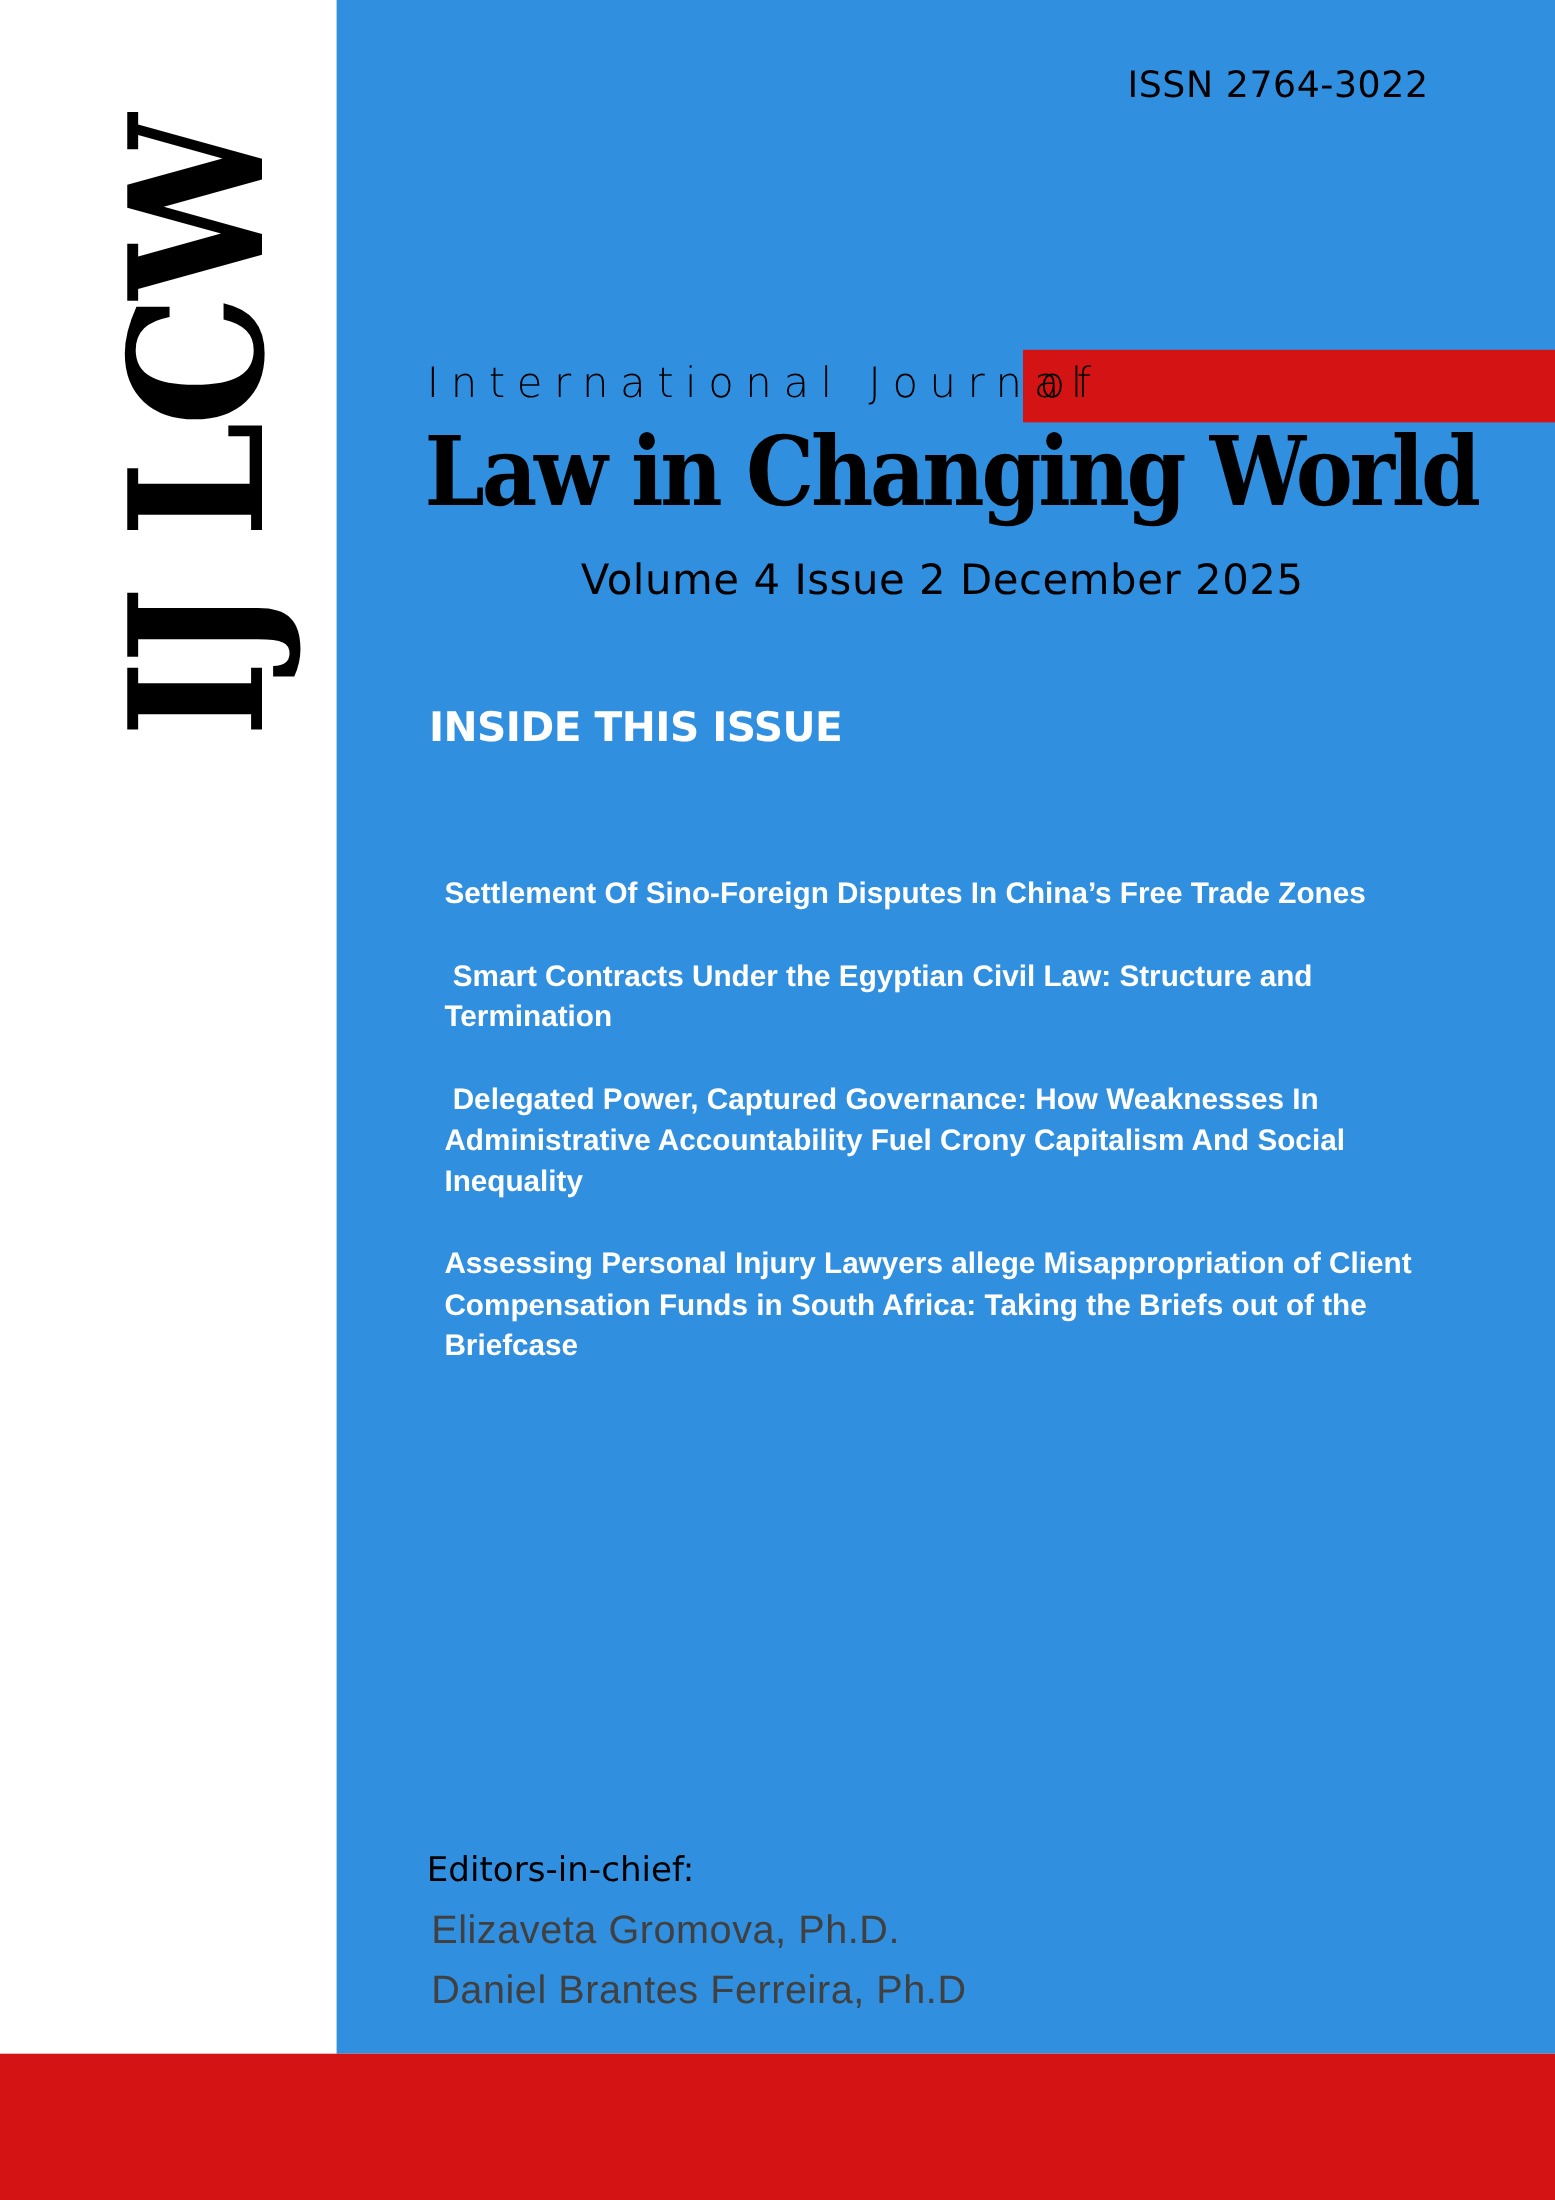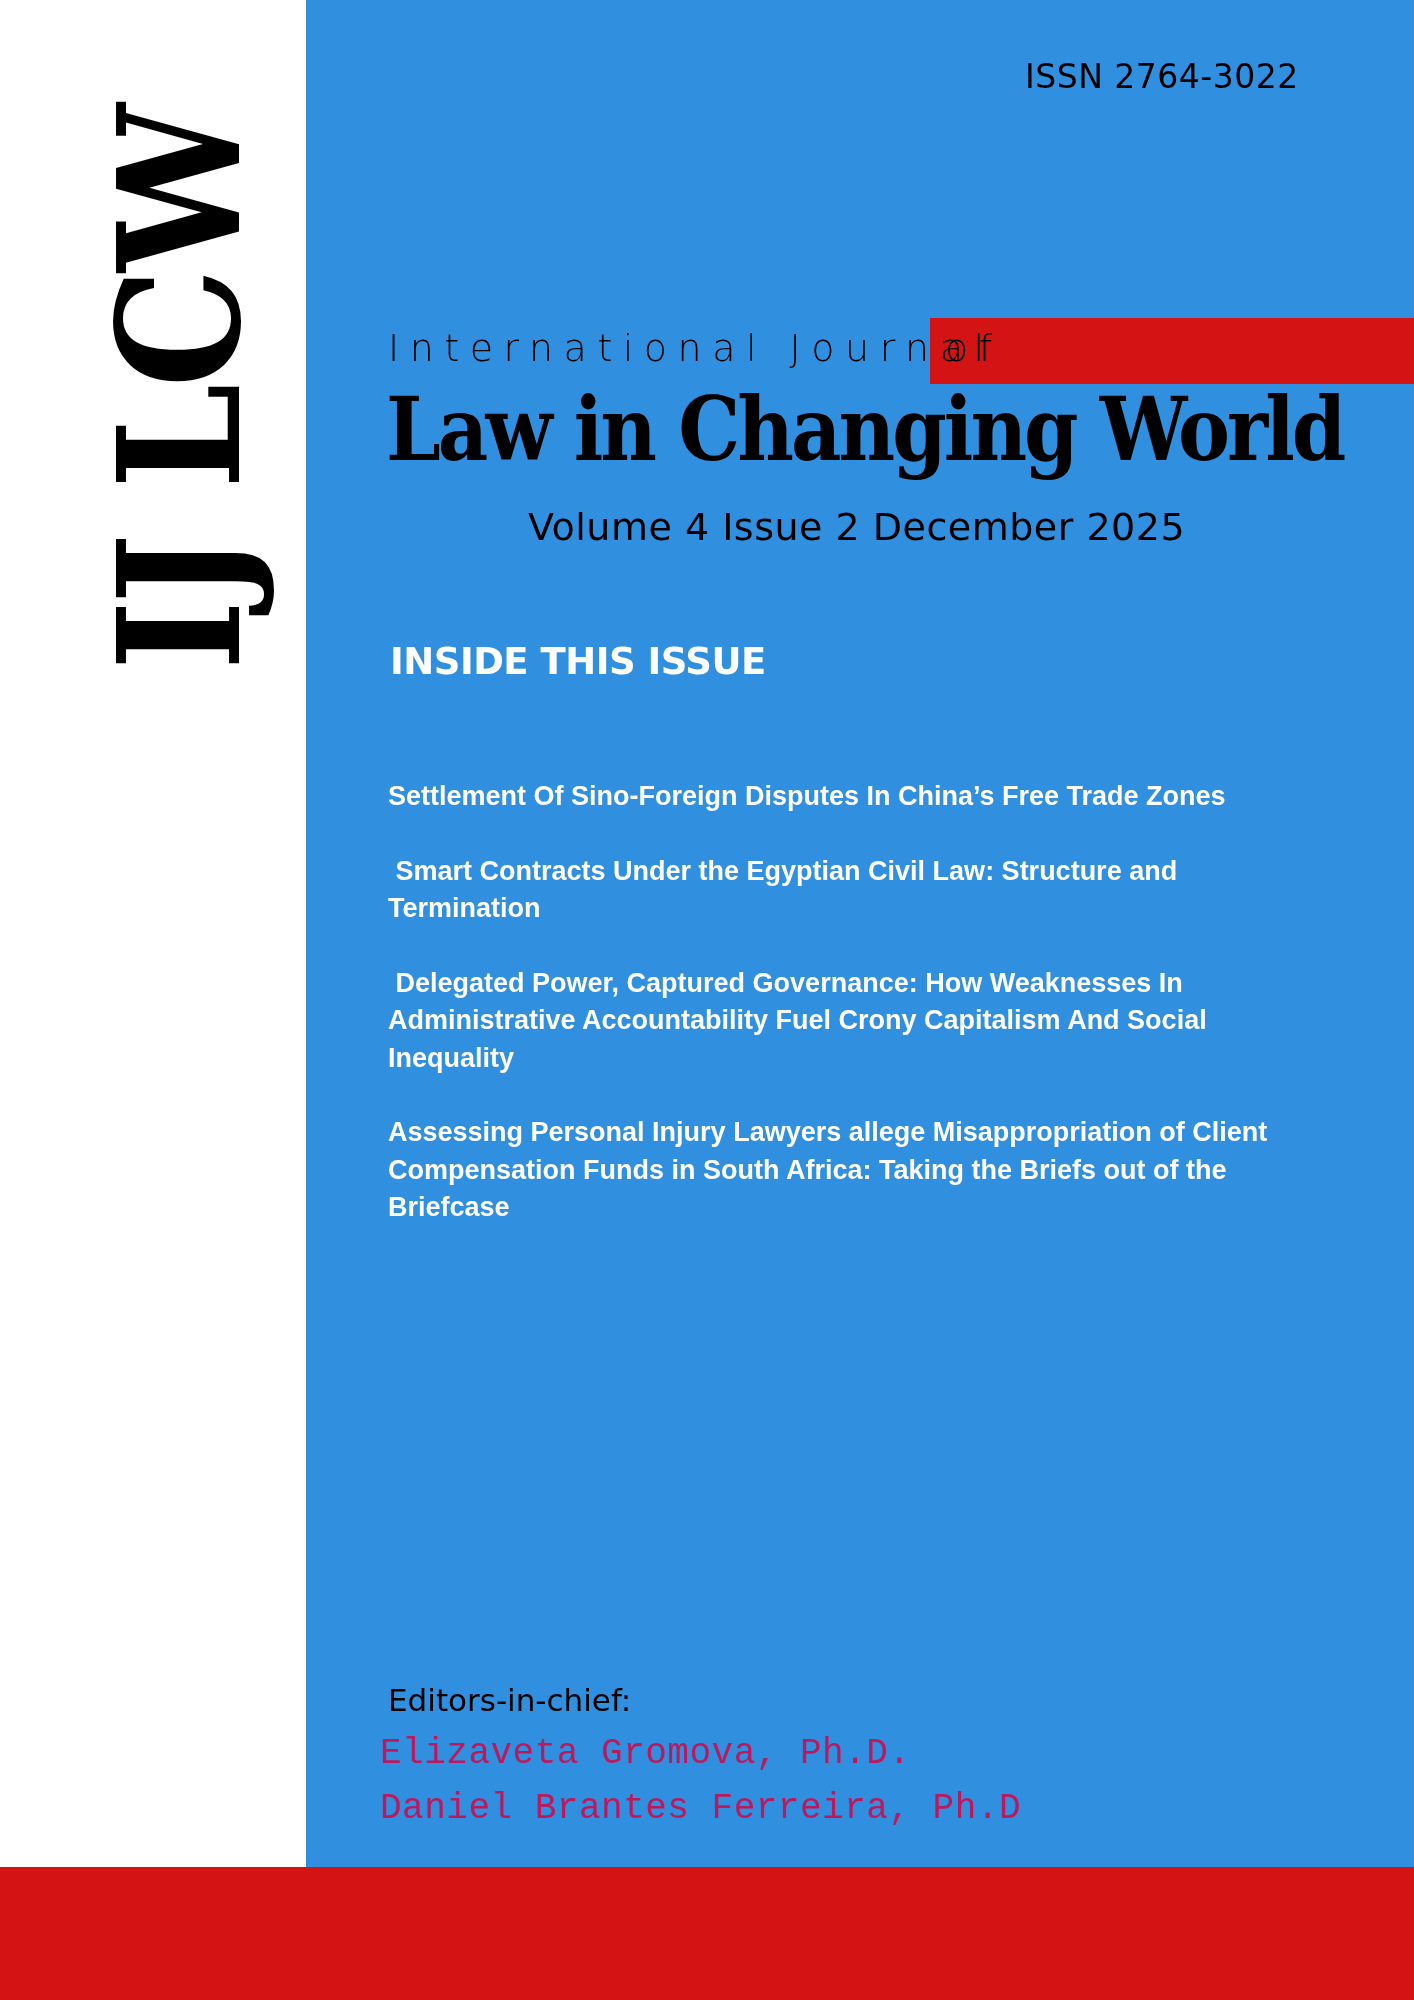--- a/index.html
+++ b/index.html
@@ -120,21 +120,21 @@
     font-weight: bold;
     font-size: 37px;
     color: #ffffff;
     letter-spacing: -0.5px;
   }
   .articles {
     position: absolute;
     left: 388px;
     top: 778px;
     width: 890px;
-    margin: 0;
+    margin: 16px;
     padding: 0;
     list-style: none;
   }
   .article {
     font-family: "Liberation Sans", sans-serif;
     font-weight: bold;
     font-size: 27px;
     line-height: 37.5px;
     color: #ffffff;
     margin: 0 0 37px 0;
@@ -144,24 +144,24 @@
     position: absolute;
     left: 388px;
     top: 1682px;
     font-family: "DejaVu Sans", sans-serif;
     font-size: 31px;
     color: #000000;
     font-weight: 500;
   }
   .editor-name {
     position: absolute;
-    left: 380px;
-    font-family: Liberation Mono, monospace;
+    left: 392px;
+    font-family: Liberation Sans, sans-serif;
     font-size: 36px;
-    color: #be185d;
+    color: #404040;
     white-space: nowrap;
     letter-spacing: 0.5px;
   }
   .editor-1 { top: 1733px; }
   .editor-2 { top: 1788px; }
 </style>
 </head>
 <body>
 
 <div class="left-panel">

